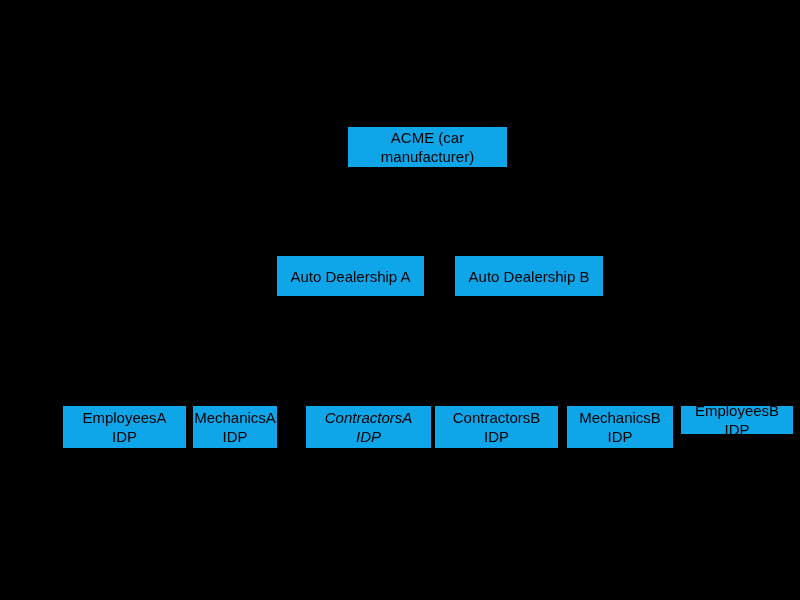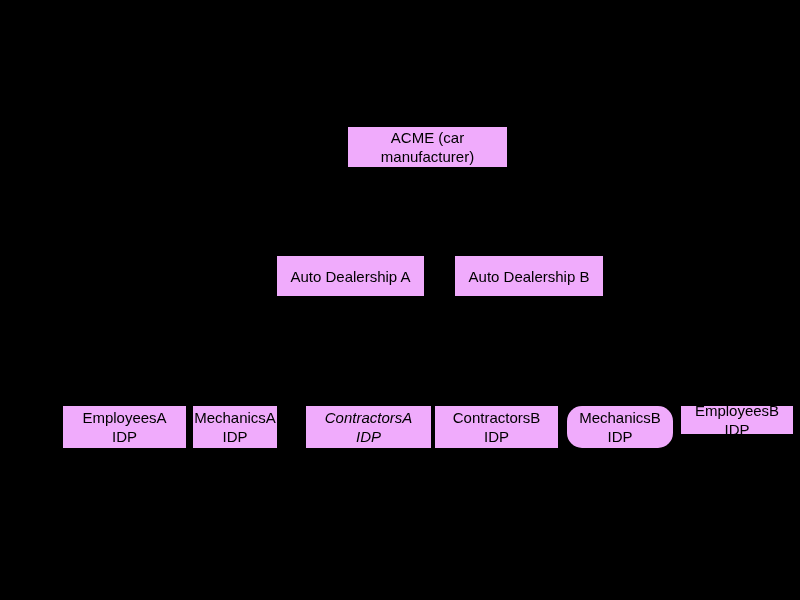--- a/index.html
+++ b/index.html
@@ -10,21 +10,21 @@
   .stage {
     position: relative;
     width: 800px;
     height: 600px;
     background: #000000;
     overflow: hidden;
     font-family: "Liberation Sans", sans-serif;
   }
   .node {
     position: absolute;
-    background: #f0abfc;
+    background: #0ea5e9;
     color: #000000;
     display: flex;
     flex-direction: column;
     align-items: center;
     justify-content: center;
     text-align: center;
     font-size: 15px;
     line-height: 19px;
     box-sizing: border-box;
   }
@@ -64,21 +64,21 @@
   <div class="node" style="left:306px; top:406px; width:125px; height:42px;font-style:italic;">
     <span>ContractorsA</span>
     <span>IDP</span>
   </div>
 
   <div class="node" style="left:435px; top:406px; width:123px; height:42px;">
     <span>ContractorsB</span>
     <span>IDP</span>
   </div>
 
-  <div class="node" style="left:567px; top:406px; width:106px; height:42px;border-radius:15px;">
+  <div class="node" style="left:567px; top:406px; width:106px; height:42px;">
     <span>MechanicsB</span>
     <span>IDP</span>
   </div>
 
   <div class="node" style="left:681px; top:406px; width:112px; height:28px;">
     <span>EmployeesB</span>
     <span>IDP</span>
   </div>
 
 </div>

